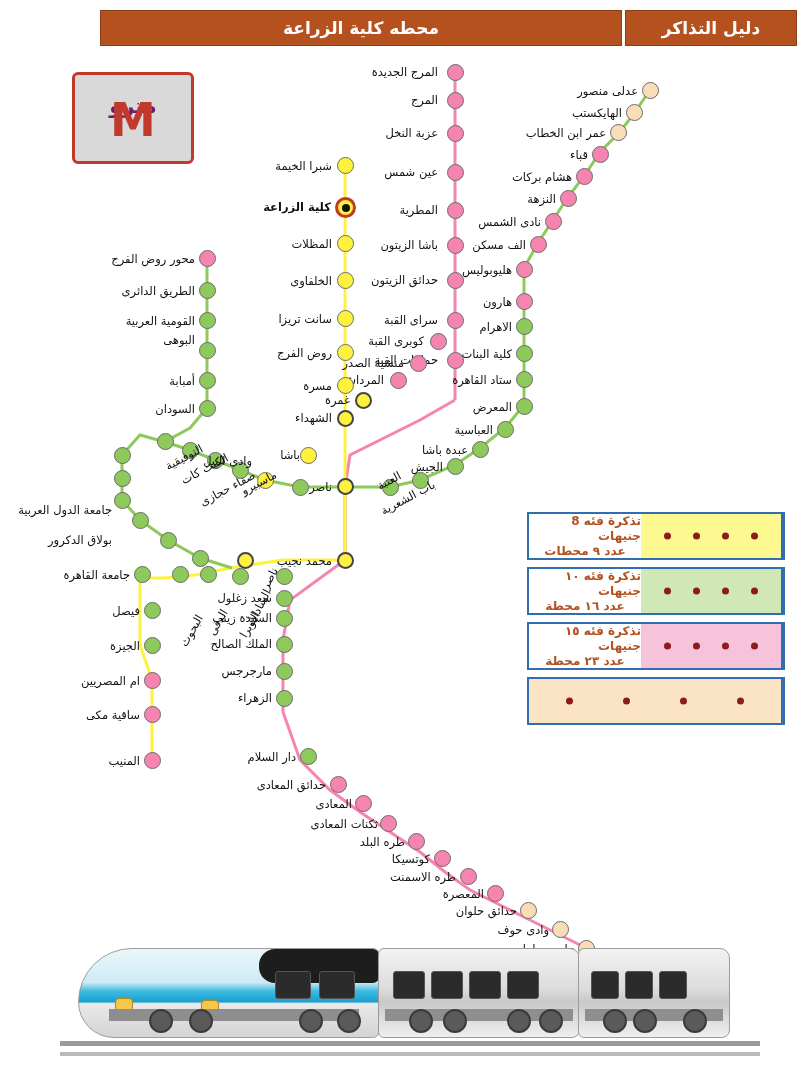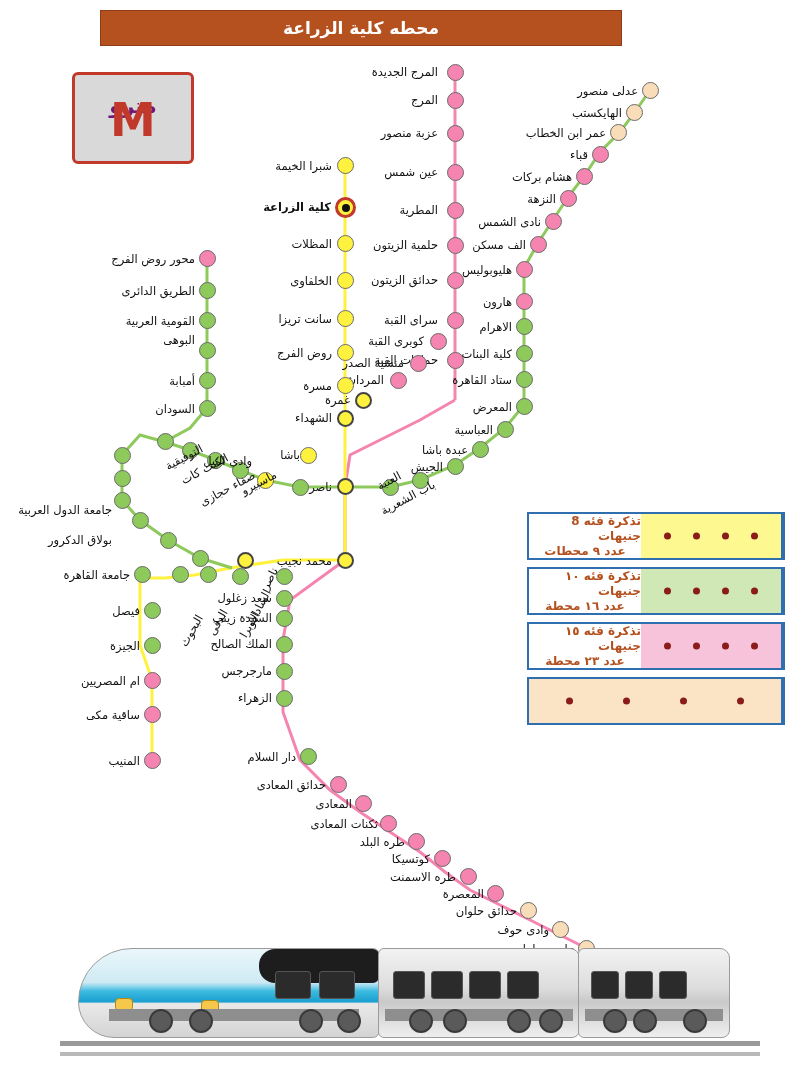--- a/index.html
+++ b/index.html
@@ -103,20 +103,23 @@
   .skirt{position:absolute;bottom:16px;height:12px;background:#8e8e8e;}
 </style>
 </head>
 <body>
 
 <div class="page">
 
   <div class="hdr-bar" id="hdr-station">
     <span>محطه كلية الزراعة</span>
   </div>
+  <div class="hdr-bar" id="hdr-guide">
+    <span>دليل التذاكر</span>
+  </div>
 
   <div class="logo">
     <div class="ar">مترو</div>
     <div class="m">M</div>
   </div>
 
   <svg class="lines">
 
     <polyline points="455,72 455,100 455,133 455,172 455,210 455,245 455,280 455,320 455,360 455,400" fill="none" stroke="#f585b0" stroke-width="3"></polyline>
 
@@ -135,30 +138,30 @@
     <polyline points="207,258 207,290 207,320 207,350 207,380 207,408 190,428 168,440" fill="none" stroke="#8dc95b" stroke-width="3"></polyline>
   </svg>
 
   <div class="st p" style="left:447px;top:64px"></div>
   <div class="lbl r" style="left:438px;top:72px">المرج الجديدة</div>
 
   <div class="st p" style="left:447px;top:92px"></div>
   <div class="lbl r" style="left:438px;top:100px">المرج</div>
 
   <div class="st p" style="left:447px;top:125px"></div>
-  <div class="lbl r" style="left:438px;top:133px">عزبة منصور</div>
+  <div class="lbl r" style="left:438px;top:133px">عزبة النخل</div>
 
   <div class="st p" style="left:447px;top:164px"></div>
   <div class="lbl r" style="left:438px;top:172px">عين شمس</div>
 
   <div class="st p" style="left:447px;top:202px"></div>
   <div class="lbl r" style="left:438px;top:210px">المطرية</div>
 
   <div class="st p" style="left:447px;top:237px"></div>
-  <div class="lbl r" style="left:438px;top:245px">حلمية الزيتون</div>
+  <div class="lbl r" style="left:438px;top:245px">باشا الزيتون</div>
 
   <div class="st p" style="left:447px;top:272px"></div>
   <div class="lbl r" style="left:438px;top:280px">حدائق الزيتون</div>
 
   <div class="st p" style="left:447px;top:312px"></div>
   <div class="lbl r" style="left:438px;top:320px">سراى القبة</div>
 
   <div class="st p" style="left:447px;top:352px"></div>
   <div class="lbl r" style="left:438px;top:360px">حمامات القبة</div>
 

